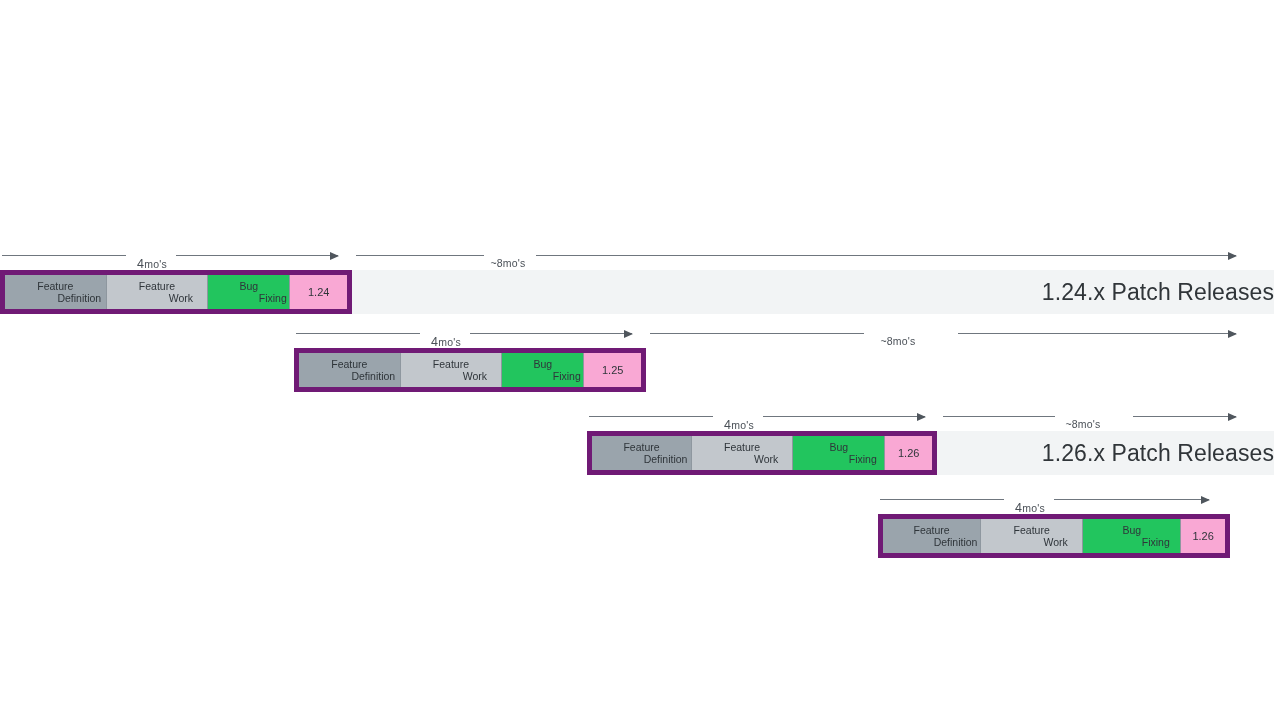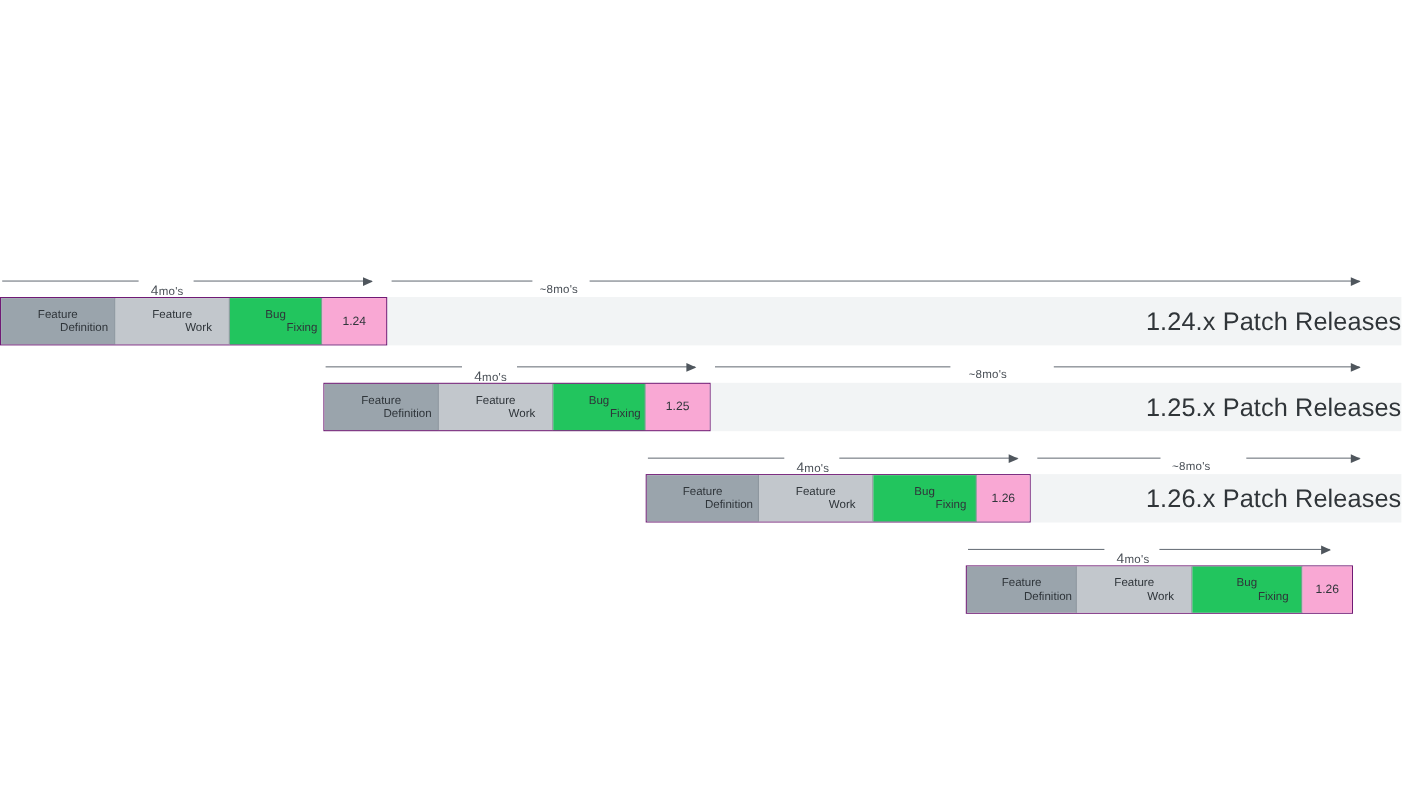--- a/index.html
+++ b/index.html
@@ -86,21 +86,21 @@
     letter-spacing: 0.1px;
     white-space: nowrap;
   }
 
   
   .phases {
     position: absolute;
     top: 22px;
     height: 44px;
     display: flex;
-    border: 1px solid #701a75;
+    border: 5px solid #701a75;
     box-sizing: border-box;
     background: #fff;
   }
   .phase {
     box-sizing: border-box;
     border-right: 1px solid #8e979f;
     display: flex;
     flex-direction: column;
     align-items: center;
     justify-content: center;
@@ -163,23 +163,20 @@
     <div class="arrow-band">
       <div class="arrow no-head" style="left:2px; width:124px;"></div>
       <div class="arrow" style="left:176px; width:162px;"></div>
       <div class="arrow-label" style="left:152px;"><span class="big">4</span><span>mo's</span></div>
 
       <div class="arrow no-head" style="left:356px; width:214px;"></div>
       <div class="arrow" style="left:664px; width:278px;"></div>
       <div class="arrow-label" style="left:604px;">~8mo's</div>
     </div>
 
-    <div class="patch-strip" style="left:0px; width:952px;">
-      <span class="patch-label">1.25.x Patch Releases</span>
-    </div>
 
     <div class="phases" style="left:0px; width:352px;">
       <div class="phase p-def" style="width:104px;">
         <span>Feature</span>
         <span class="ln2">Definition</span>
       </div>
       <div class="phase p-work" style="width:104px;">
         <span>Feature</span>
         <span class="ln2">Work</span>
       </div>

